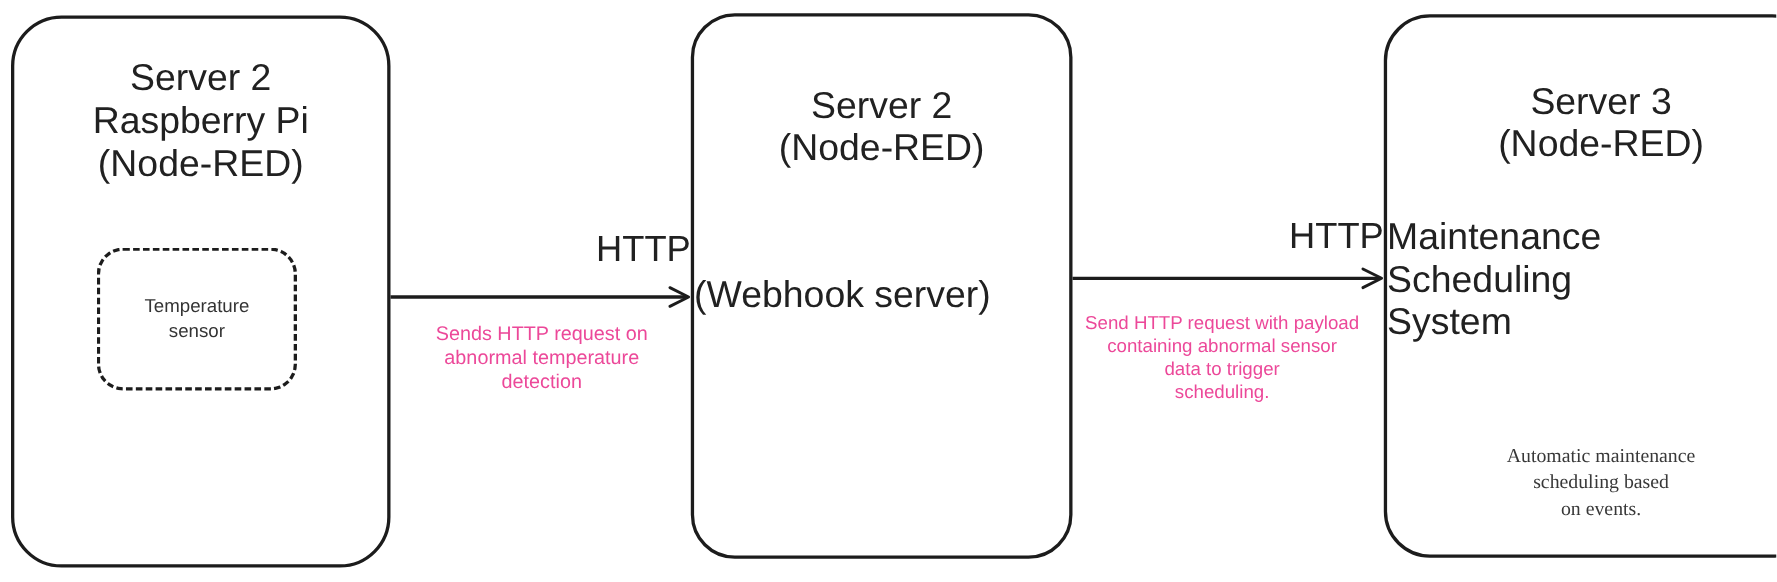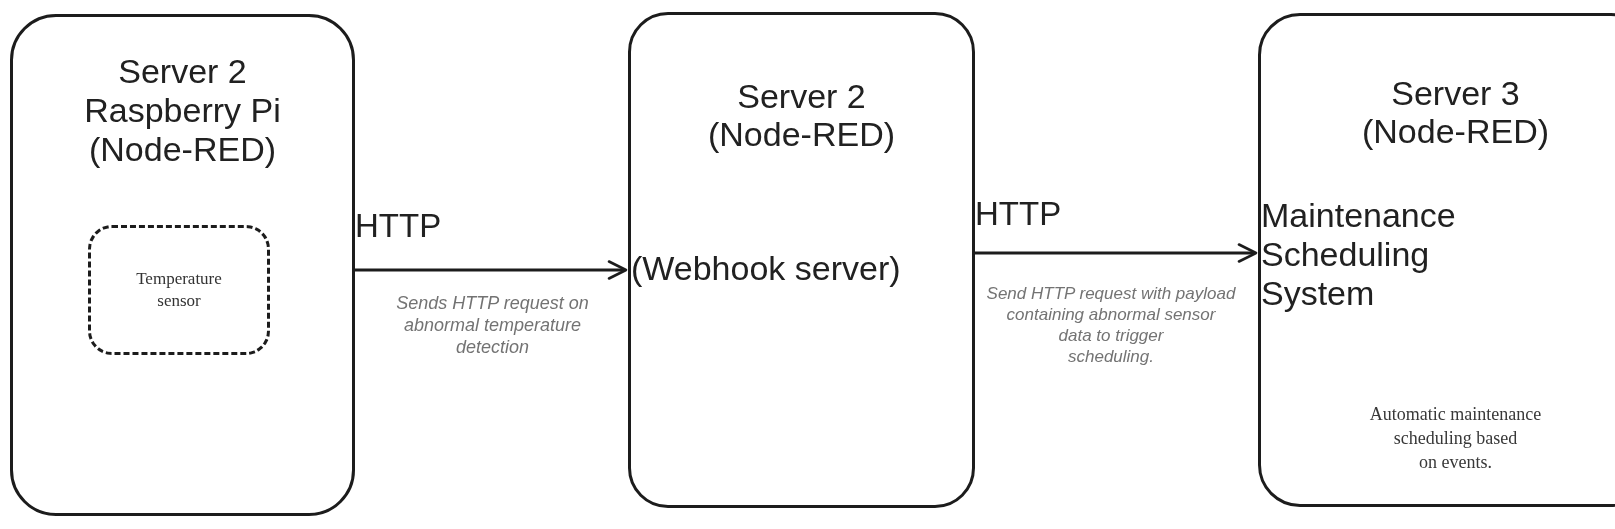--- a/index.html
+++ b/index.html
@@ -71,49 +71,47 @@
     border-radius: 24px;
     background: #ffffff;
     display: flex;
     flex-direction: column;
     align-items: center;
     justify-content: center;
     text-align: center;
     color: #333333;
     font-size: 17px;
     line-height: 22px;
-    font-family: Liberation Serif, serif;
   }
 
   .arrow { position: absolute; overflow: visible; }
   .arrow1 { left: 355px; top: 258px; }
   .arrow2 { left: 975px; top: 241px; }
   .arrow line, .arrow polyline {
     stroke: #1c1c1c;
     fill: none;
   }
   .arrow line { stroke-width: 3; }
   .arrow polyline { stroke-width: 2.6; stroke-linecap: round; stroke-linejoin: round; }
 
   .http-label {
     position: absolute;
-    text-align: left;
+    text-align: right;
     color: #212121;
     font-size: 33px;
     line-height: 36px;
     white-space: nowrap;
   }
   .hl1 { left: 355px; width: 273px; top: 208px; }
   .hl2 { left: 975px; width: 283px; top: 196px; }
 
   .edge-note {
     position: absolute;
     text-align: center;
-    color: #737373;
-    font-style: italic;
+    color: #ec4899;
   }
   .en1 { left: 357px; width: 271px; top: 292px; font-size: 18px; line-height: 22px; }
   .en2 { left: 958px; width: 306px; top: 283px; font-size: 17px; line-height: 21px; }
 </style>
 </head>
 <body>
 
 <div class="canvas">
 
   <div class="node node1">

